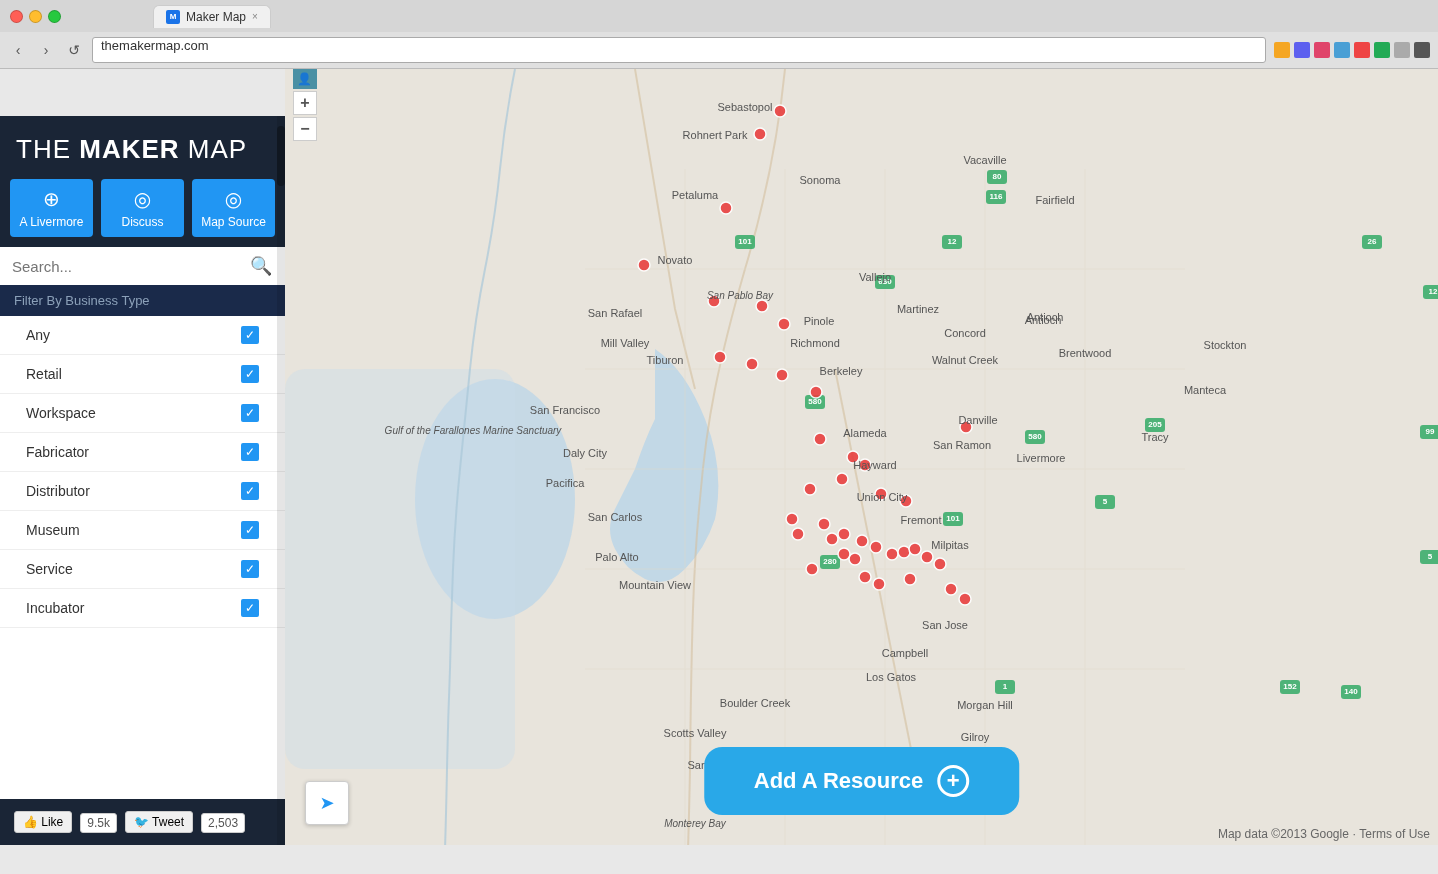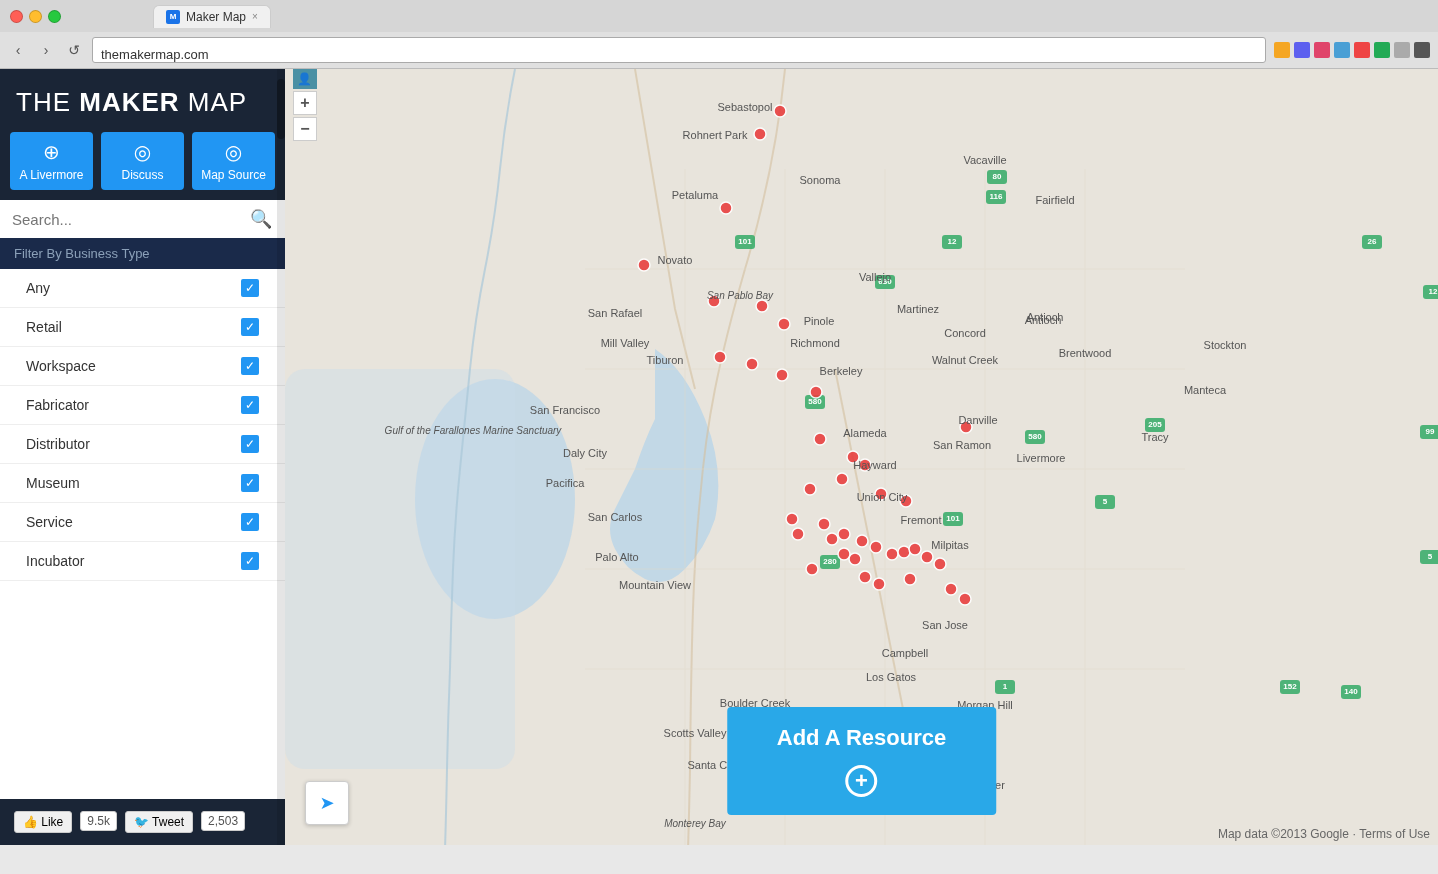--- a/index.html
+++ b/index.html
@@ -73,21 +73,21 @@
     }
     .address-bar {
       flex: 1;
       height: 26px;
       background: white;
       border: 1px solid #aaa;
       border-radius: 3px;
       padding: 0 8px;
       font-size: 13px;
       color: #333;
-      display: flex; align-items: flex-end;
+      display: flex; align-items: flex-start;
     }
     .toolbar-icons {
       display: flex; gap: 4px; align-items: center;
     }
     .toolbar-icon {
       width: 20px; height: 20px;
       border-radius: 2px;
       background: #888;
     }
 
@@ -101,20 +101,21 @@
 
     
     .sidebar {
       width: 285px;
       min-width: 285px;
       background: #1a2536;
       display: flex;
       flex-direction: column;
       z-index: 10;
       position: relative;
+      margin-top: 47px;
     }
     .sidebar-logo {
       padding: 18px 16px 14px;
       background: #1a2536;
     }
     .logo-text {
       font-size: 26px;
       color: white;
       font-weight: 300;
       letter-spacing: 1px;
@@ -193,21 +194,21 @@
       border-radius: 2px;
       display: flex; align-items: center; justify-content: center;
       color: white;
       font-size: 12px;
     }
     .sidebar-social {
       background: #1a2536;
       padding: 12px 14px;
       display: flex;
       gap: 8px;
-      align-items: flex-start;
+      align-items: flex-end;
     }
     .social-btn {
       display: flex;
       align-items: center;
       gap: 4px;
       background: #f0f0f0;
       border: 1px solid #ccc;
       border-radius: 3px;
       padding: 3px 8px;
       font-size: 12px;
@@ -285,30 +286,29 @@
 
     
     .add-resource-btn {
       position: absolute;
       bottom: 30px;
       left: 50%;
       transform: translateX(-50%);
       background: #29a8e8;
       color: white;
       border: none;
-      border-radius: 4px;
+      border-radius: 18px;
       padding: 18px 50px;
       font-size: 22px;
       font-weight: bold;
       cursor: pointer;
       display: flex;
       align-items: center;
       gap: 14px;
       white-space: nowrap;
-      flex-direction: column;
     }
     .add-resource-plus {
       width: 32px; height: 32px;
       border: 3px solid white;
       border-radius: 50%;
       display: flex; align-items: center; justify-content: center;
       font-size: 22px;
       font-weight: bold;
     }
 

